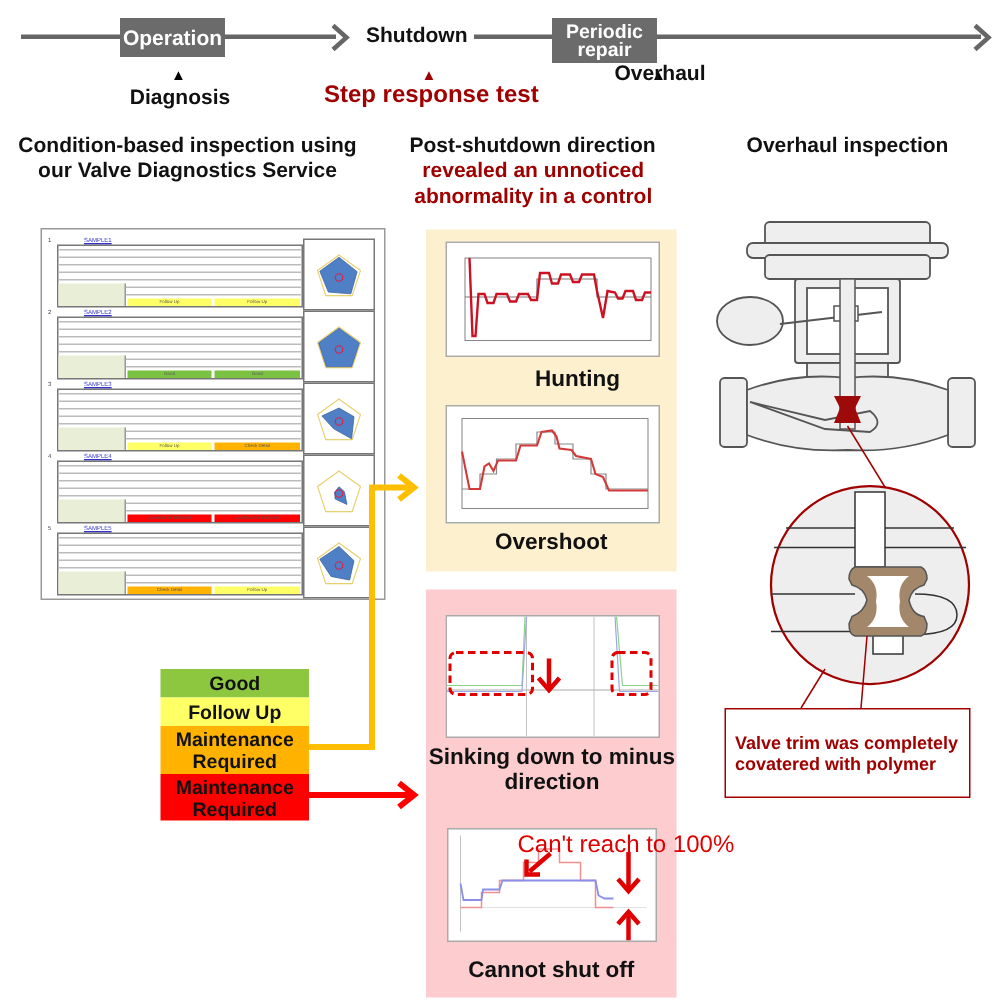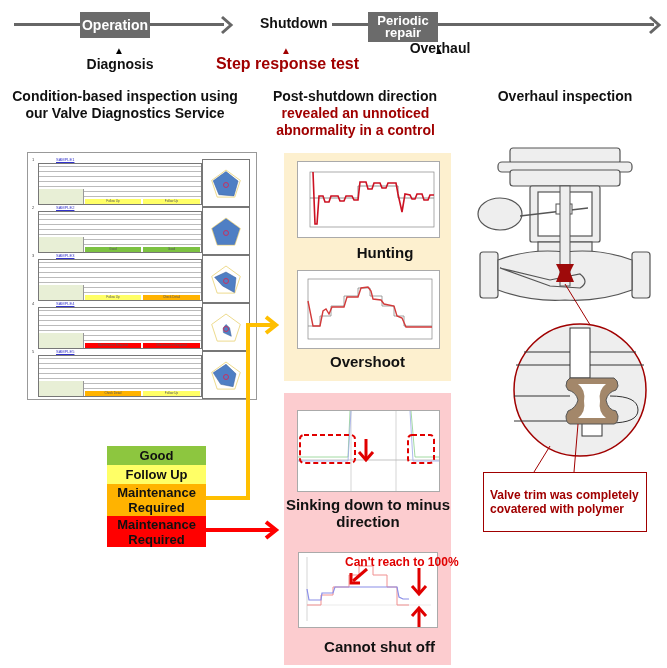--- a/index.html
+++ b/index.html
@@ -31,21 +31,21 @@
 
 <div class="abs timeline-line" style="left:14px;top:23px;width:210px;"></div>
 <svg class="abs" style="left:220px;top:15px" width="14" height="20">
     <polyline points="2,2 11,10 2,18" fill="none" stroke="#666" stroke-width="3"></polyline>
   </svg>
 <div class="abs timeline-line" style="left:314px;top:23px;width:340px;"></div>
 <svg class="abs" style="left:648px;top:15px" width="14" height="20">
     <polyline points="2,2 11,10 2,18" fill="none" stroke="#666" stroke-width="3"></polyline>
   </svg>
 <div class="abs stage-box" style="left:80px;top:12px;width:70px;height:26px;">Operation</div>
-<div class="abs plain-stage" style="left:256px;top:15px;padding:0 4px;">Shutdown</div>
+<div class="abs plain-stage" style="left:240px;top:15px;padding:0 4px;">Shutdown</div>
 <div class="abs stage-box" style="left:368px;top:12px;width:70px;height:30px;font-size:13px;">Periodic repair</div>
 
 <div class="abs tri" style="left:112px;top:46px;width:14px;color:#000;">▲</div>
 <div class="abs caption" style="left:60px;top:56px;width:120px;">Diagnosis</div>
 <div class="abs tri" style="left:279px;top:46px;width:14px;color:#a00000;">▲</div>
 <div class="abs caption red" style="left:200px;top:55px;width:175px;font-size:16px;">Step response test</div>
 <div class="abs tri" style="left:432px;top:46px;width:14px;color:#000;">▲</div>
 <div class="abs caption" style="left:390px;top:40px;width:100px;">Overhaul</div>
 
 <div class="abs desc" style="left:10px;top:88px;width:230px;">Condition-based inspection using our Valve Diagnostics Service</div>
@@ -210,31 +210,31 @@
   </svg>
 </div>
 <div class="abs chart-label" style="left:284px;top:496px;width:168px;">Sinking down to minus direction</div>
 <div class="abs chart-box" style="left:298px;top:552px;width:138px;height:74px;">
   <svg width="138" height="74">
     <line x1="8" y1="4" x2="8" y2="68" stroke="#bbb" stroke-width="0.6"></line>
     <line x1="8" y1="52" x2="132" y2="52" stroke="#ddd" stroke-width="0.6"></line>
     <polyline points="8,52 22,52 22,42 34,42 34,34 50,34 50,22 60,22 60,13 74,13 74,22 88,22 88,34 98,34 98,52 110,52" fill="none" stroke="#f19090" stroke-width="1"></polyline>
     <polyline points="8,36 10,47 22,47 23,40 34,40 36,34 98,34 100,44 104,46 110,46" fill="none" stroke="#8a8ee8" stroke-width="1.2"></polyline>
   </svg>
-  <div class="abs" style="left:46px;top:2px;font-weight:bold;font-size:12px;color:#e00000;white-space:nowrap;">Can't reach to 100%</div>
+  <div class="abs" style="left:46px;top:2px;font-weight:normal;font-size:16px;color:#e00000;white-space:nowrap;">Can't reach to 100%</div>
   <svg class="abs" style="left:0;top:0" width="138" height="74">
     <line x1="68" y1="16" x2="54" y2="28" stroke="#e00000" stroke-width="3"></line>
     <polyline points="52,20 52,30 61,30" fill="none" stroke="#e00000" stroke-width="3"></polyline>
     <line x1="120" y1="15" x2="120" y2="40" stroke="#e00000" stroke-width="3"></line>
     <polyline points="113,33 120,41 127,33" fill="none" stroke="#e00000" stroke-width="3"></polyline>
     <line x1="120" y1="74" x2="120" y2="56" stroke="#e00000" stroke-width="3"></line>
     <polyline points="113,63 120,55 127,63" fill="none" stroke="#e00000" stroke-width="3"></polyline>
   </svg>
 </div>
-<div class="abs chart-label" style="left:284px;top:638px;width:167px;margin-left:12px;">Cannot shut off</div>
+<div class="abs chart-label" style="left:284px;top:638px;width:167px;">Cannot shut off</div>
 
 <svg class="abs" style="left:470px;top:140px" width="197" height="360">
   <g fill="#eeeeee" stroke="#555" stroke-width="1.2">
     <rect x="40" y="8" width="110" height="16" rx="3"></rect>
     <rect x="28" y="22" width="134" height="10" rx="4"></rect>
     <rect x="40" y="30" width="110" height="16" rx="3"></rect>
     <rect x="60" y="46" width="70" height="56" rx="2"></rect>
     <rect x="68" y="52" width="54" height="44" fill="#fff"></rect>
     <ellipse cx="30" cy="74" rx="22" ry="16"></ellipse>
     <rect x="68" y="102" width="54" height="12"></rect>

